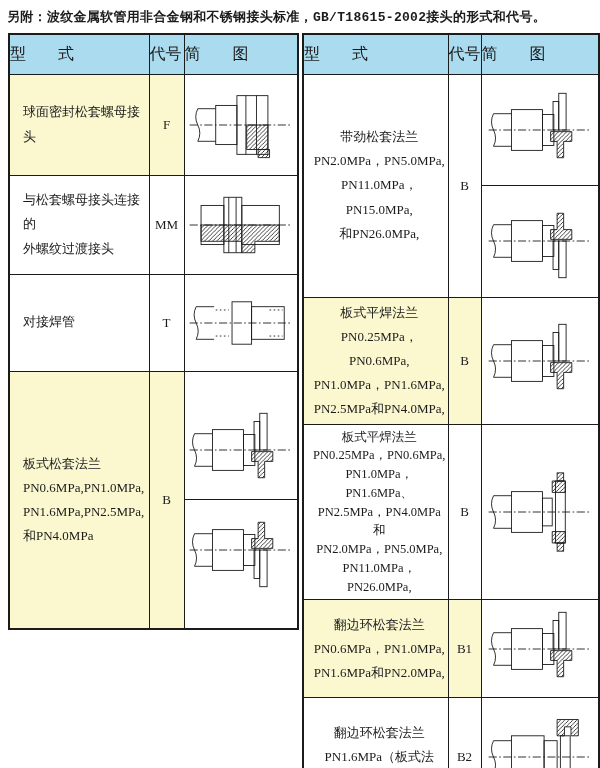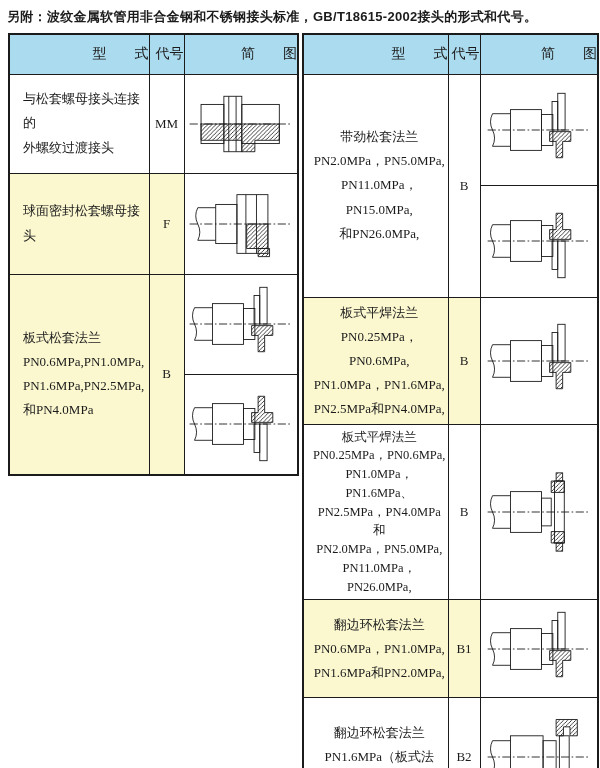--- a/index.html
+++ b/index.html
@@ -2,30 +2,30 @@
 <html><head>
 <meta charset="utf-8">
 <style>
   html,body{margin:0;padding:0;}
   body{
     width:600px;height:768px;background:#ffffff;
     font-family:"Liberation Serif", serif;color:#1b1b1b;
     position:relative;overflow:hidden;
   }
   .title{
-    font-family:Liberation Sans, sans-serif;
+    font-family:Liberation Mono, monospace;
     font-weight:bold;font-size:13px;letter-spacing:.3px;
     margin:8px 4px 7px 7px;white-space:nowrap;
   }
   .tables{display:flex;align-items:flex-start;margin-left:8px;gap:3px;}
   table{border-collapse:collapse;table-layout:fixed;border:2px solid #1b1b1b;}
   td{border:1px solid #1b1b1b;padding:0;vertical-align:middle;overflow:hidden;}
   .hdr td{
-    background:#abdbee;text-align:right;
-    font-size:14px;white-space:nowrap;
+    background:#abdbee;text-align:left;
+    font-size:16px;white-space:nowrap;
   }
   .type{
     font-size:13px;line-height:1.85;
     padding:3px 2px 3px 13px;white-space:pre-line;
   }
   .rt .type{padding-left:9px;text-align:center;}
   .tight{line-height:1.5;font-size:12.5px;}
   .code{text-align:center;font-size:13px;font-family:"Liberation Serif", serif;}
   .yl{background:#fbf8d0;}
   .dcell{background:#ffffff;text-align:center;}
@@ -58,57 +58,75 @@
         <col style="width:140px">
         <col style="width:35px">
         <col style="width:114px">
       </colgroup>
     <tbody>
         <tr class="hdr" style="height:40px">
       <td>型　　式</td>
       <td>代号</td>
       <td>简　　图</td>
     </tr>
-    <tr style="height:99px">
-      <td class="type">与松套螺母接头连接的
-外螺纹过渡接头</td>
-      <td class="code">MM</td>
-      <td class="dcell">
-        <div class="dwrap">
-              <svg class="diag" viewBox="0 0 130 100" xmlns="http://www.w3.org/2000/svg">
-                <rect x="16" y="26" width="28" height="48"></rect>
-                <rect x="44" y="16" width="22" height="68"></rect>
-                <line x1="50" y1="16" x2="50" y2="84"></line>
-                <line x1="59" y1="16" x2="59" y2="84"></line>
-                <rect x="66" y="26" width="46" height="48"></rect>
-                <path d="M16,50 H112 V70 H82 V84 H66 V70 H16 Z" class="h"></path>
-                <line x1="2" y1="50" x2="128" y2="50" stroke-dasharray="10 3 2 3"></line>
-              </svg>
-            </div>
-      </td>
-    </tr>
     <tr style="height:101px">
       <td class="type yl">球面密封松套螺母接头</td>
       <td class="code yl">F</td>
       <td class="dcell">
         <div class="dwrap">
               <svg class="diag" viewBox="0 0 130 100" xmlns="http://www.w3.org/2000/svg">
                 <path d="M34,30 H12 q-5,10 0,20 q5,10 0,20 H34"></path>
                 <rect x="34" y="26" width="26" height="48"></rect>
                 <rect x="60" y="14" width="38" height="72"></rect>
                 <line x1="71" y1="14" x2="71" y2="86"></line>
                 <line x1="84" y1="14" x2="84" y2="86"></line>
                 <rect x="72" y="50" width="26" height="30" class="h"></rect>
                 <path d="M86,80 h14 v10 h-14 Z" class="h"></path>
                 <line x1="2" y1="50" x2="128" y2="50" stroke-dasharray="10 3 2 3"></line>
               </svg>
             </div>
       </td>
     </tr>
-    <tr style="height:201px">
+    <tr style="height:99px">
+      <td class="type">与松套螺母接头连接的
+外螺纹过渡接头</td>
+      <td class="code">MM</td>
+      <td class="dcell">
+        <div class="dwrap">
+              <svg class="diag" viewBox="0 0 130 100" xmlns="http://www.w3.org/2000/svg">
+                <rect x="16" y="26" width="28" height="48"></rect>
+                <rect x="44" y="16" width="22" height="68"></rect>
+                <line x1="50" y1="16" x2="50" y2="84"></line>
+                <line x1="59" y1="16" x2="59" y2="84"></line>
+                <rect x="66" y="26" width="46" height="48"></rect>
+                <path d="M16,50 H112 V70 H82 V84 H66 V70 H16 Z" class="h"></path>
+                <line x1="2" y1="50" x2="128" y2="50" stroke-dasharray="10 3 2 3"></line>
+              </svg>
+            </div>
+      </td>
+    </tr>
+    <tr style="height:97px">
+      <td class="type">对接焊管</td>
+      <td class="code">T</td>
+      <td class="dcell">
+        <div class="dwrap">
+              <svg class="diag" viewBox="0 0 130 100" xmlns="http://www.w3.org/2000/svg">
+                <path d="M32,30 H10 q-5,10 0,20 q5,10 0,20 H32"></path>
+                <line x1="34" y1="34" x2="50" y2="34" stroke-dasharray="2 3"></line>
+                <line x1="34" y1="66" x2="50" y2="66" stroke-dasharray="2 3"></line>
+                <rect x="54" y="24" width="24" height="52"></rect>
+                <rect x="78" y="30" width="40" height="40"></rect>
+                <line x1="100" y1="34" x2="116" y2="34" stroke-dasharray="2 3"></line>
+                <line x1="100" y1="66" x2="116" y2="66" stroke-dasharray="2 3"></line>
+                <line x1="2" y1="50" x2="128" y2="50" stroke-dasharray="10 3 2 3"></line>
+              </svg>
+            </div>
+      </td>
+    </tr>
+    <tr style="height:258px">
       <td class="type yl">板式松套法兰
 PN0.6MPa,PN1.0MPa,
 PN1.6MPa,PN2.5MPa,
 和PN4.0MPa</td>
       <td class="code yl">B</td>
       <td class="dcell">
         <div class="halves" style="height:199px">
           <div class="half top">
                 <svg class="diag" viewBox="0 0 130 100" xmlns="http://www.w3.org/2000/svg">
                   <path d="M30,30 H8 q-5,10 0,20 q5,10 0,20 H30"></path>

